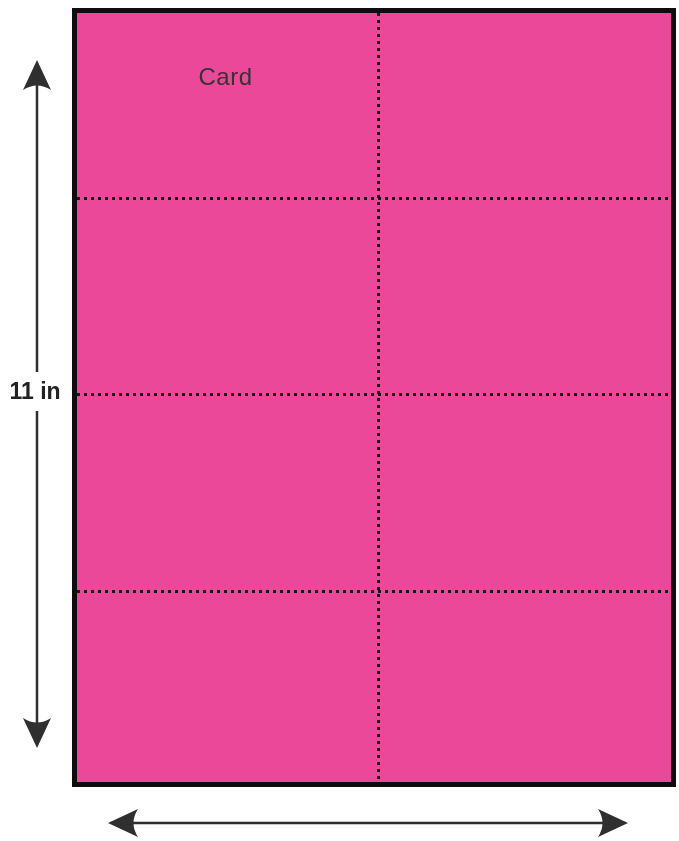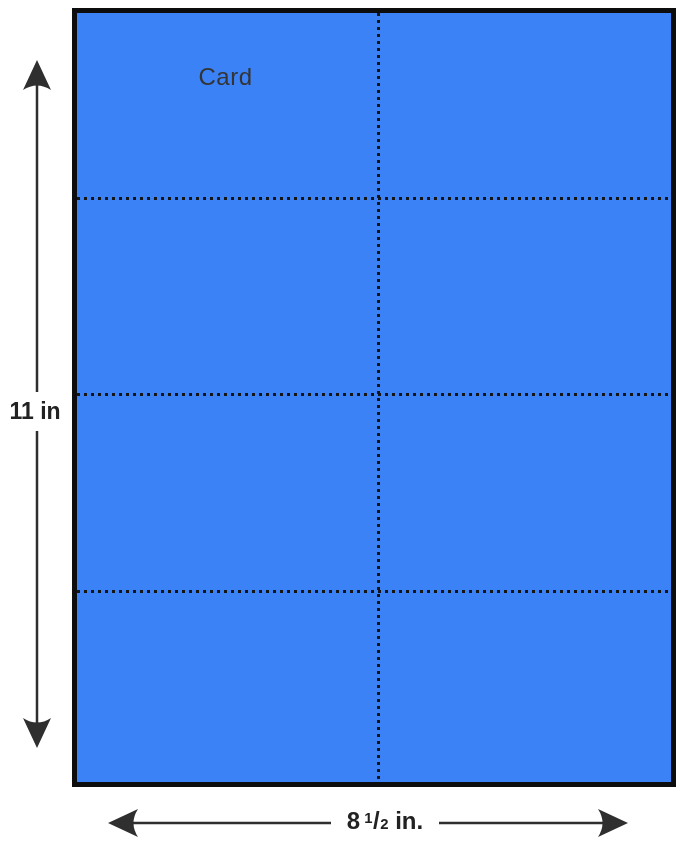--- a/index.html
+++ b/index.html
@@ -18,21 +18,21 @@
 
   
   .paper {
     position: absolute;
     left: 72px;
     top: 8px;
     width: 604px;
     height: 779px;
     box-sizing: border-box;
     border: 5px solid #0d0d0d;
-    background: #3b82f6;
+    background: #ec4899;
   }
   
   .hline {
     position: absolute;
     left: 0;
     width: 100%;
     height: 3px;
     background: repeating-linear-gradient(90deg, #151515 0 3px, transparent 3px 7px);
   }
   .hline.r1 { top: 184px; }
@@ -74,21 +74,21 @@
 
   .dim-label {
     position: absolute;
     background: #ffffff;
     color: #222222;
     font-weight: bold;
     z-index: 2;
   }
   .height-label {
     left: 0;
-    top: 392px;
+    top: 372px;
     width: 70px;
     padding: 6px 0;
     text-align: center;
     font-size: 23px;
   }
   .width-label {
     left: 331px;
     top: 803px;
     width: 108px;
     padding: 4px 0;
@@ -128,17 +128,14 @@
     <line x1="22" y1="26" x2="22" y2="666" stroke="#2f2f2f" stroke-width="2.5"></line>
     <path d="M22,690 L8,660 Q22,669 36,660 Z" fill="#2f2f2f"></path>
   </svg>
   <div class="dim-label height-label">11 in</div>
 
   <svg class="arrow-svg width-arrow" width="524" height="34" viewBox="0 0 524 34">
     <path d="M2,17 L32,3 Q23,17 32,31 Z" fill="#2f2f2f"></path>
     <line x1="26" y1="17" x2="498" y2="17" stroke="#2f2f2f" stroke-width="2.5"></line>
     <path d="M522,17 L492,3 Q501,17 492,31 Z" fill="#2f2f2f"></path>
   </svg>
-  <div class="dim-label width-label">
-    <span>8</span><span class="sup">1</span><span class="slash">/</span><span class="sub">2</span><span class="unit">in.</span>
-  </div>
 
 </div>
 
 </body></html>

